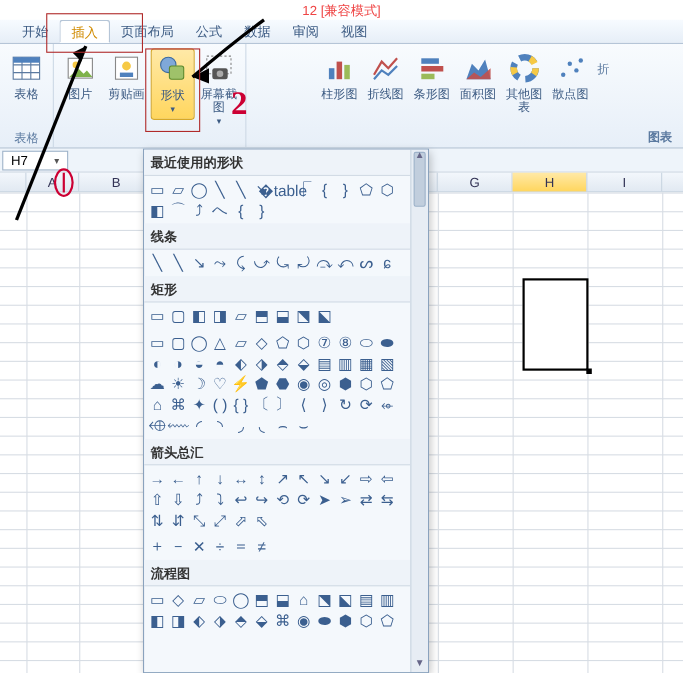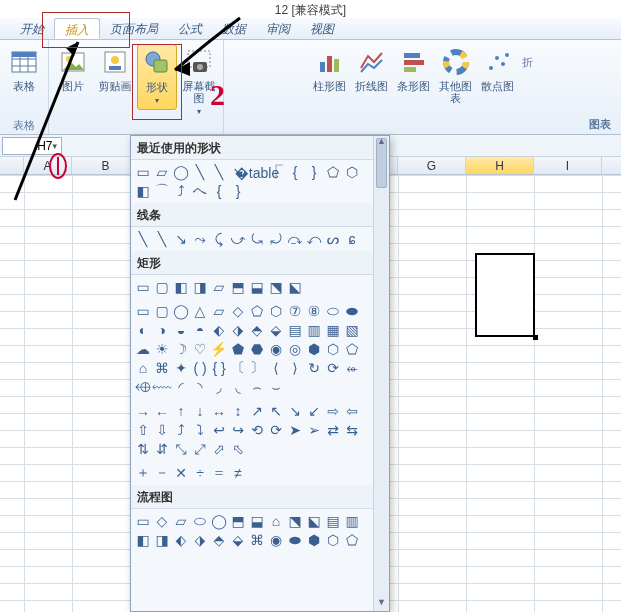--- a/index.html
+++ b/index.html
@@ -1,31 +1,31 @@
 <!DOCTYPE html>
 <html><head>
 <meta charset="utf-8">
 <style>
   * { box-sizing: border-box; margin: 0; padding: 0; font-family: "Microsoft YaHei", sans-serif; }
   body { width: 621px; height: 612px; background: #fff; overflow: hidden; font-size: 12px; position: relative; }
-  .titlebar { height: 18px; text-align: center; font-size: 12px; color: #404040; padding-top:2px;}
+  .titlebar { height: 18px; text-align: center; font-size: 12px; color: #ef4444; padding-top:2px;}
   .tabs { height: 22px; background: linear-gradient(#f7fbff,#e6eef7); border-bottom: 1px solid #b5c5d7; display: flex; padding-left: 10px; }
-  .tab { padding: 3px 10px 0 10px; font-size: 12px; color: #3b5a82; cursor: pointer; font-style: italic; }
+  .tab { padding: 3px 10px 0 10px; font-size: 12px; color: #3b5a82; cursor: pointer; }
   .tab.active { background: #fff; border: 1px solid #b5c5d7; border-bottom: 1px solid #fff; border-radius: 3px 3px 0 0; color:#d08b00; }
   .ribbon { height: 95px; background: linear-gradient(#f8fbfe,#e7eff8); border-bottom: 1px solid #aebfd2; display: flex; position: relative; }
   .group { display: flex; flex-direction: column; align-items: center; padding: 4px 4px 2px 4px; border-right: 1px solid #cdd9e6; }
   .group-items { display: flex; gap: 2px; flex:1; align-items:flex-start;}
   .bigbtn { display: flex; flex-direction: column; align-items: center; width: 40px; padding: 2px; border-radius: 3px; cursor: pointer; }
   .bigbtn.selected { background: linear-gradient(#ffe9a7,#ffd65e); border:1px solid #d7a828; }
   .bigbtn .ico { width: 32px; height: 32px; display:flex; align-items:center; justify-content:center; }
   .bigbtn .lbl { font-size: 11px; color: #3b5a82; margin-top: 2px; text-align:center; line-height:12px; }
   .grouplabel { font-size: 11px; color: #5b7aa0; text-align:center; height:14px; width:100%; }
   .chartgroup-lbl { position:absolute; right:10px; bottom:2px; font-size:11px; color:#5b7aa0;font-weight:bold; }
   .namebox-row { height: 22px; border-bottom: 1px solid #c8d3df; display:flex; align-items:center; background:#eef4fa; }
-  .namebox { width: 60px; height: 18px; margin-left: 2px; background:#fff; border:1px solid #9db2c9; font-size:12px; padding:0 4px; display:flex; align-items:center; justify-content:flex-end;}
+  .namebox { width: 60px; height: 18px; margin-left: 2px; background:#fff; border:1px solid #9db2c9; font-size:12px; padding:0 4px; display:flex; align-items:center; justify-content:center;gap:24px;}
   .namebox .dd { font-size:9px; color:#555;}
   .colheads { height: 18px; background: linear-gradient(#f3f7fc,#e1e9f2); border-bottom:1px solid #b7c6d6; display:flex; }
   .colhead { border-right:1px solid #c9d5e2; text-align:center; font-size:12px; color:#335; line-height:18px; }
   .colhead.A { width:24px; }
   .colhead.std { width:68px; }
   .colhead.sel { background: linear-gradient(#ffe9a7,#ffd65e); }
   .gridarea { position:absolute; left:0; top:175px; right:0; bottom:0; background:#fff; }
   .gridlines-v div { position:absolute; top:0; bottom:0; width:1px; background:#d7dde4; }
   .gridlines-h div { position:absolute; left:0; right:0; height:1px; background:#d7dde4; }
   .selcell { position:absolute; border:2px solid #000; background:#fff; }
@@ -146,20 +146,29 @@
         </div>
       <div class="bigbtn">
           <div class="ico">
             <svg width="28" height="28">
               <rect x="4" y="5" width="16" height="5" fill="#4f81bd"></rect>
               <rect x="4" y="12" width="20" height="5" fill="#c0504d"></rect>
               <rect x="4" y="19" width="12" height="5" fill="#9bbb59"></rect>
             </svg>
           </div>
           <div class="lbl">条形图</div>
+        </div>
+      <div class="bigbtn">
+          <div class="ico">
+            <svg width="28" height="28">
+              <polygon points="3,24 8,10 14,16 20,6 25,24" fill="#4f81bd"></polygon>
+              <polygon points="3,24 10,18 16,22 25,14 25,24" fill="#c0504d" opacity="0.9"></polygon>
+            </svg>
+          </div>
+          <div class="lbl">面积图</div>
         </div>
       <div class="bigbtn">
           <div class="ico">
             <svg width="28" height="28">
               <circle cx="14" cy="14" r="10" fill="none" stroke="#4f81bd" stroke-width="6" stroke-dasharray="15 6"></circle>
               <circle cx="14" cy="14" r="10" fill="none" stroke="#f6c945" stroke-width="6" stroke-dasharray="6 20"></circle>
             </svg>
           </div>
           <div class="lbl">其他图表</div>
         </div>
@@ -342,20 +351,21 @@
         <div class="shp">⬰</div>
         <div class="shp">⬲</div>
         <div class="shp">⬳</div>
         <div class="shp">◜</div>
         <div class="shp">◝</div>
         <div class="shp">◞</div>
         <div class="shp">◟</div>
         <div class="shp">⌢</div>
         <div class="shp">⌣</div>
       </div>
+      <div class="section-title">箭头总汇</div>
       <div class="shape-row">
         <div class="shp">→</div>
         <div class="shp">←</div>
         <div class="shp">↑</div>
         <div class="shp">↓</div>
         <div class="shp">↔</div>
         <div class="shp">↕</div>
         <div class="shp">↗</div>
         <div class="shp">↖</div>
         <div class="shp">↘</div>

